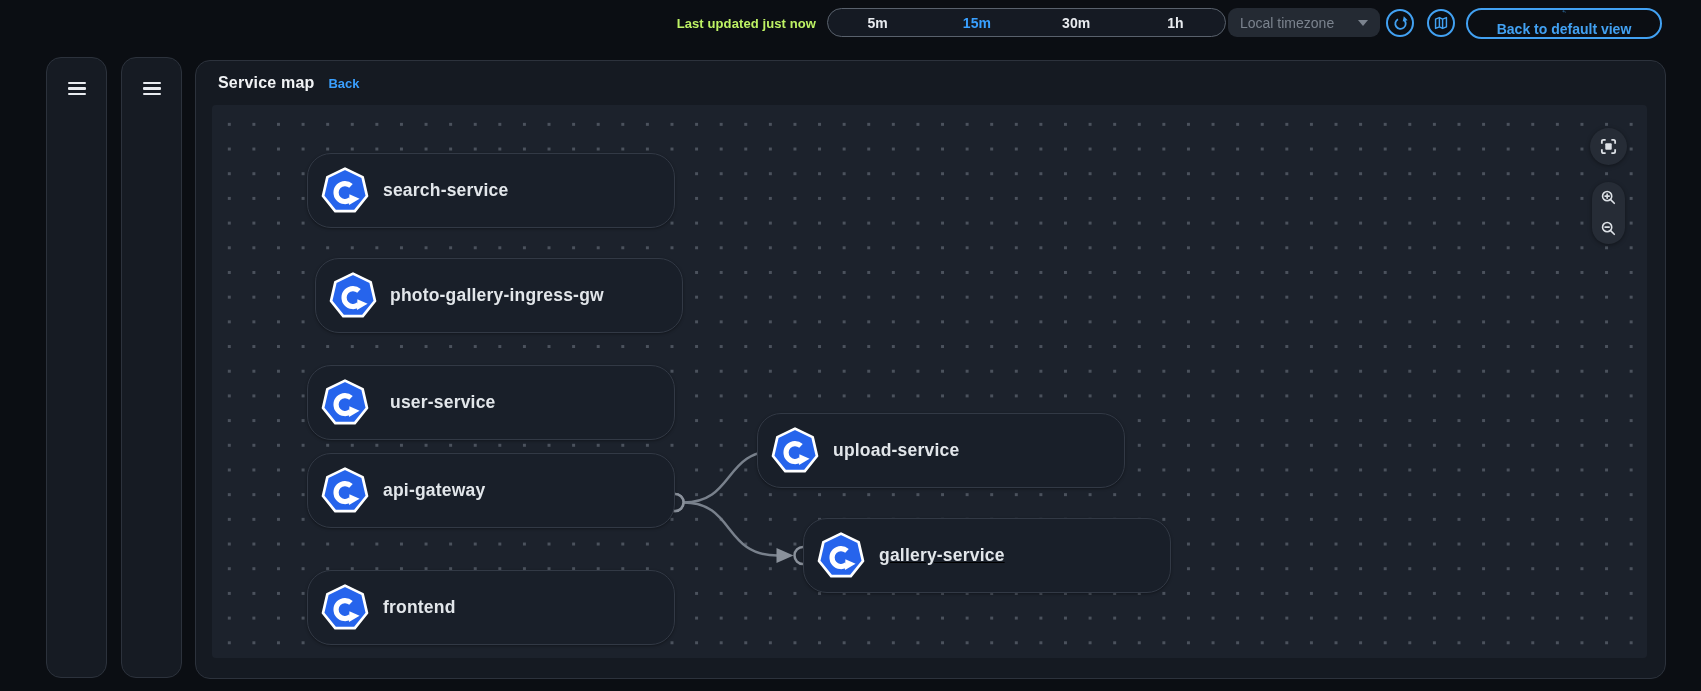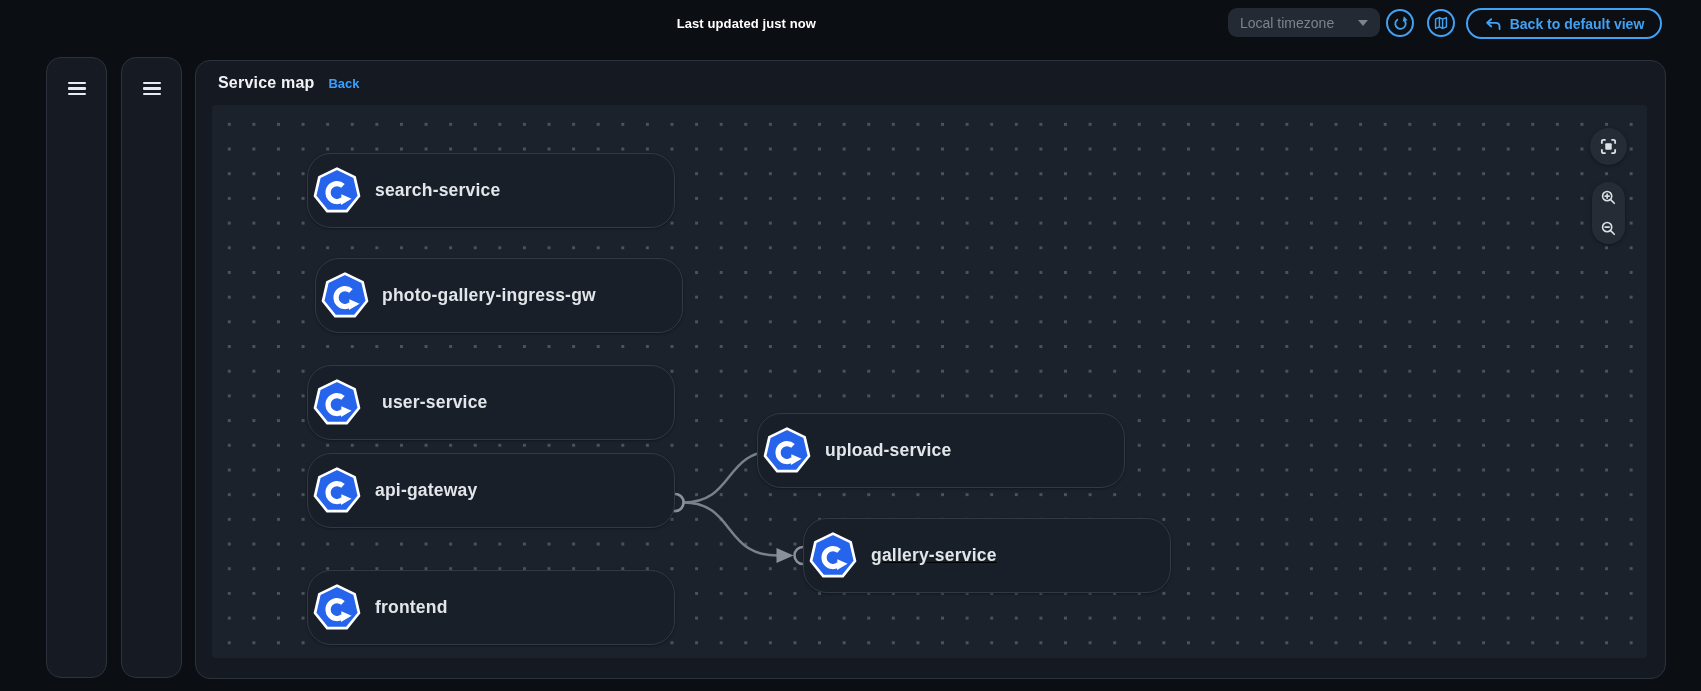--- a/index.html
+++ b/index.html
@@ -2,39 +2,39 @@
 <html><head>
 <meta charset="utf-8">
 <style>
   html,body{margin:0;padding:0;background:#0b0e13;}
   #app{position:relative;width:1701px;height:691px;background:#0b0e13;overflow:hidden;
        font-family:"Liberation Sans","DejaVu Sans",sans-serif;-webkit-font-smoothing:antialiased;}
 
   
   .topbar{position:absolute;left:0;top:0;width:100%;height:46px;}
   .last-updated{position:absolute;top:0;right:885px;height:46px;display:flex;align-items:center;
-       color:#ffffff;font-size:13px;font-weight:bold;letter-spacing:.1px;}
+       color:#bef264;font-size:13px;font-weight:bold;letter-spacing:.1px;}
   .time-range{position:absolute;left:827px;top:8px;width:399px;height:29px;box-sizing:border-box;
        border:1px solid #59616c;border-radius:15px;background:#151a23;display:flex;overflow:hidden;}
   .time-range .seg{flex:1;display:flex;align-items:center;justify-content:center;
        color:#e8ebef;font-size:14px;font-weight:bold;cursor:pointer;}
   .time-range .seg.selected{color:#39a0ff;}
   .tz-select{position:absolute;left:1228px;top:8px;width:152px;height:29px;box-sizing:border-box;
        background:#242a33;border-radius:9px;display:flex;align-items:center;justify-content:space-between;
        padding:0 12px;color:#7b838e;font-size:14px;}
   .tz-caret{width:0;height:0;border-left:5px solid transparent;border-right:5px solid transparent;
        border-top:6px solid #7b838e;}
   .circle-btn{position:absolute;top:9px;width:28px;height:28px;box-sizing:border-box;border:2px solid #42a1f2;
        border-radius:50%;display:flex;align-items:center;justify-content:center;background:transparent;cursor:pointer;}
   .circle-btn svg{display:block;}
   .btn-refresh{left:1386px;}
   .btn-map{left:1427px;}
   .back-btn{position:absolute;left:1466px;top:8px;height:31px;width:196px;box-sizing:border-box;
        border:2px solid #42a1f2;border-radius:16px;display:flex;align-items:center;justify-content:center;gap:8px;
-       color:#42a1f2;font-size:14px;font-weight:bold;background:transparent;cursor:pointer;}
+       color:#42a1f2;font-size:14px;font-weight:bold;background:transparent;cursor:pointer;flex-direction:column;}
 
   
   .side-rail{position:absolute;top:57px;width:61px;height:621px;background:#161b23;
        border:1px solid #2c323c;border-radius:15px;box-sizing:border-box;}
   .side-rail.one{left:46px;} .side-rail.two{left:121px;}
   .burger{position:absolute;left:50%;top:24px;transform:translateX(-50%);width:18px;cursor:pointer;}
   .burger i{display:block;height:2.3px;background:#e8ebef;border-radius:1px;margin:0 0 3px 0;}
 
   
   .panel{position:absolute;left:195px;top:60px;width:1471px;height:619px;background:#151a22;
@@ -48,40 +48,46 @@
        background-image:radial-gradient(circle,#4b525d 1.4px,transparent 1.6px);
        background-size:24.6px 24.7px;background-position:5px 7px;}
 
   .edges-svg{position:absolute;left:0;top:0;width:1701px;height:691px;pointer-events:none;}
   .edges-svg .edge{fill:none;stroke:#79818c;stroke-width:2.5;}
   .edges-svg .arrow{fill:#8a919b;}
   .edges-svg .port{fill:#1c222c;stroke:#8a919b;stroke-width:2.5;}
 
   .node{position:absolute;width:368px;height:75px;box-sizing:border-box;background:#191f29;
        border:1px solid #323945;border-radius:24px;display:flex;align-items:center;gap:13px;
-       padding-left:4px;cursor:pointer;box-shadow:0 1px 3px rgba(0,0,0,.35);}
+       padding-left:12px;cursor:pointer;box-shadow:0 1px 3px rgba(0,0,0,.35);}
   .node svg.hept{width:50px;height:50px;flex:none;}
   .node .nlabel{color:#e2e6ea;font-size:17.5px;font-weight:bold;letter-spacing:.2px;}
 
   
   .fit-btn{position:absolute;left:1590px;top:128px;width:37px;height:37px;border-radius:50%;
        background:#262c36;display:flex;align-items:center;justify-content:center;cursor:pointer;
        box-shadow:0 1px 4px rgba(0,0,0,.4);}
   .zoom-pill{position:absolute;left:1592px;top:182px;width:33px;height:62px;border-radius:17px;
        background:#262c36;display:flex;flex-direction:column;box-shadow:0 1px 4px rgba(0,0,0,.4);}
   .zoom-pill .zbtn{flex:1;display:flex;align-items:center;justify-content:center;cursor:pointer;}
 </style>
 </head>
 <body>
 
 <div id="app">
 
   <div class="topbar">
     <div class="last-updated">Last updated just now</div>
 
+    <div class="time-range">
+        <div class="seg">5m</div>
+        <div class="seg selected">15m</div>
+        <div class="seg">30m</div>
+        <div class="seg">1h</div>
+      </div>
 
     <div class="tz-select">
       <span>Local timezone</span>
       <span class="tz-caret"></span>
     </div>
 
     <div class="circle-btn btn-refresh">
       <svg width="17" height="17" viewBox="0 0 20 20">
         <path d="M 7 4.9 A 6.1 6.1 0 1 0 14.3 5.9" fill="none" stroke="#42a1f2" stroke-width="2.1"></path>
         <polygon points="12.6,7.6 18.4,6.2 13.9,1.4" fill="#42a1f2"></polygon>

